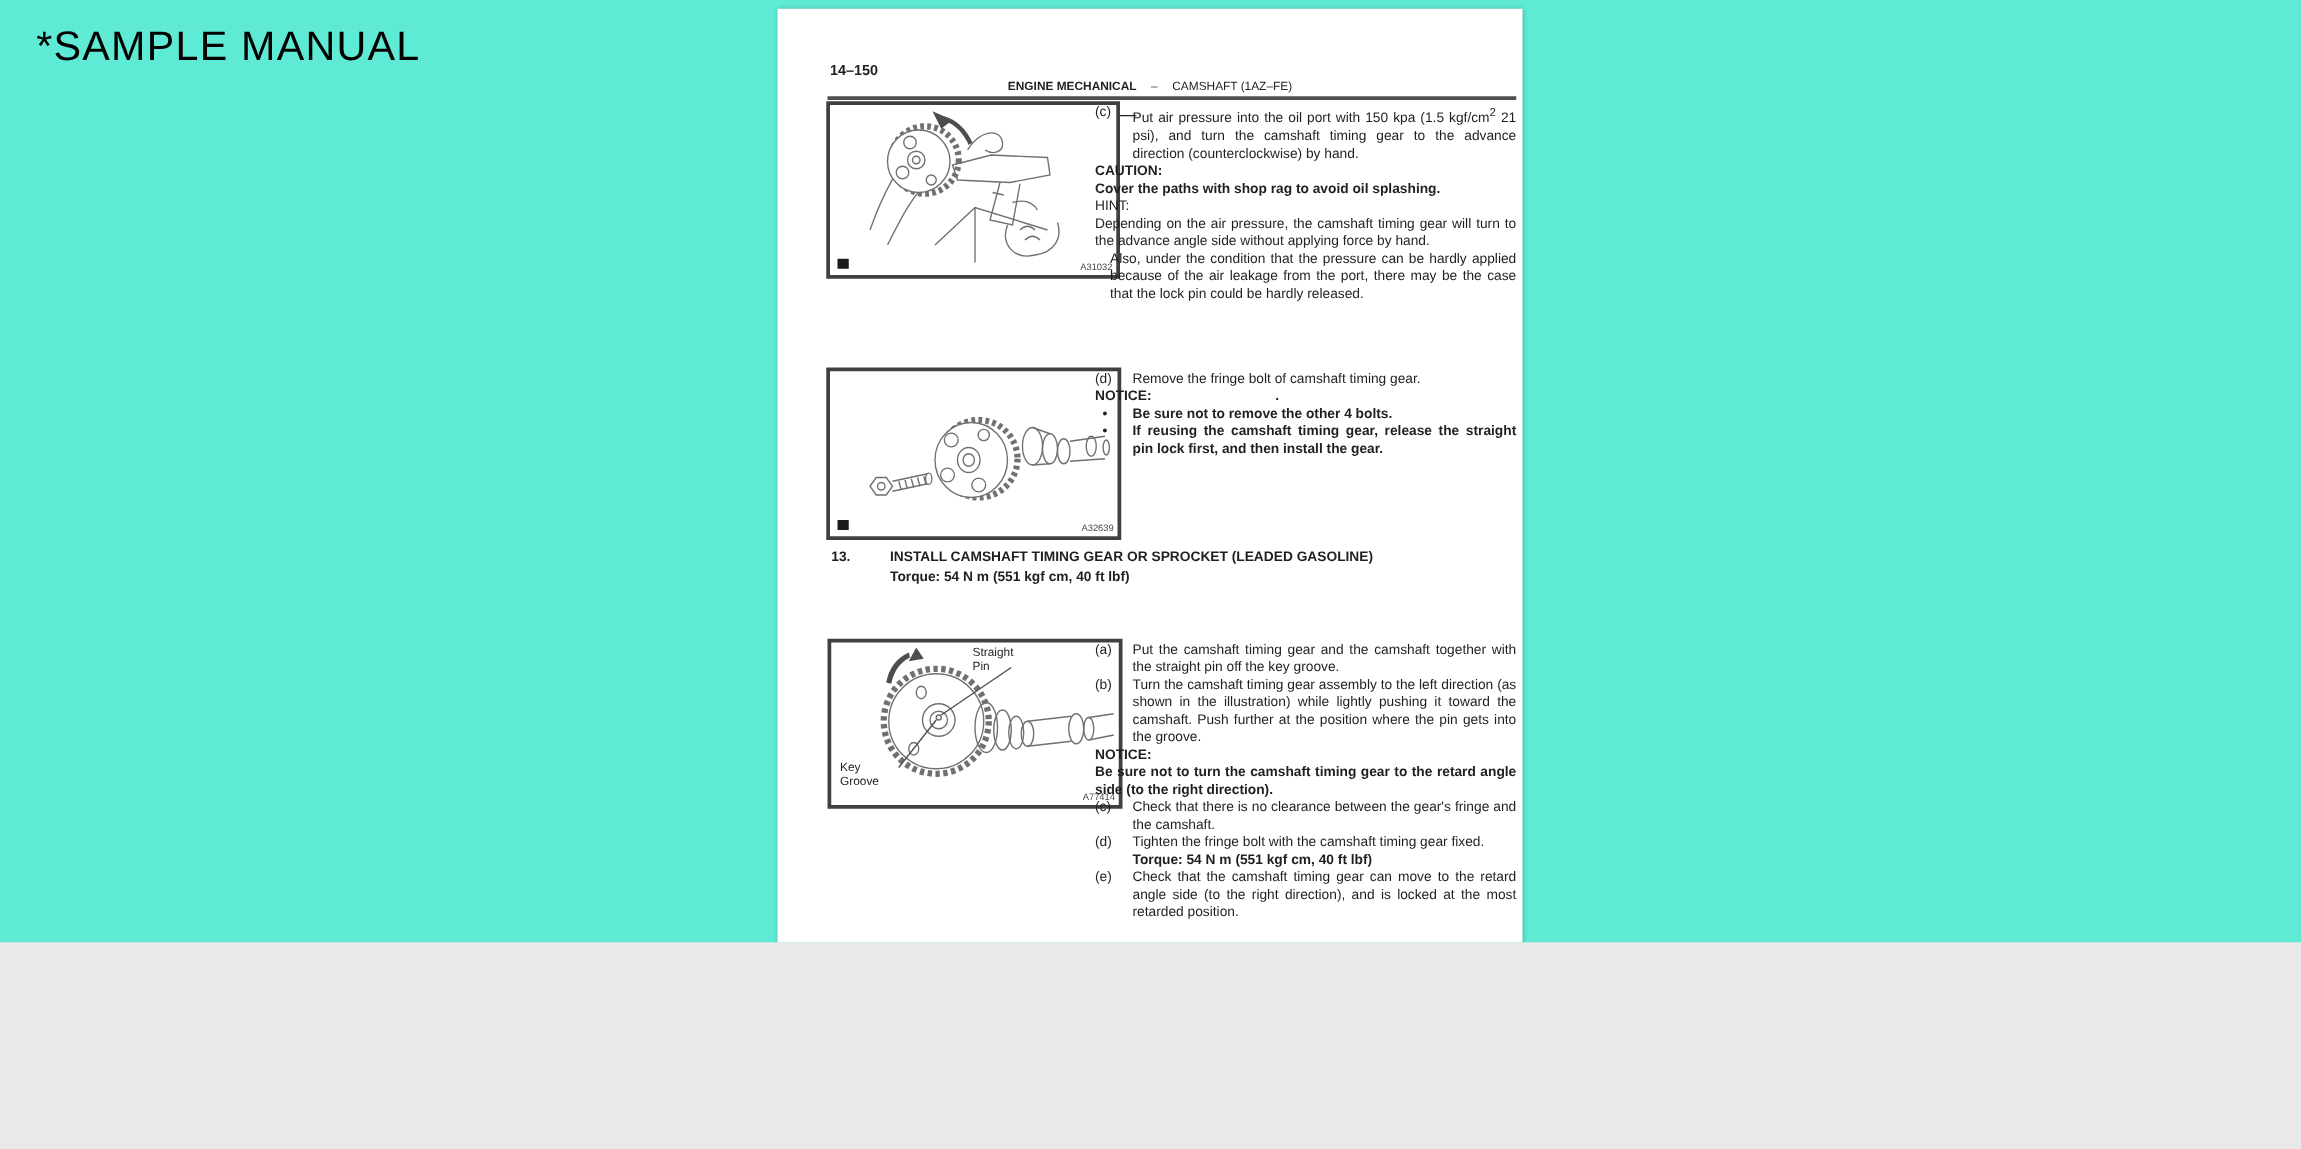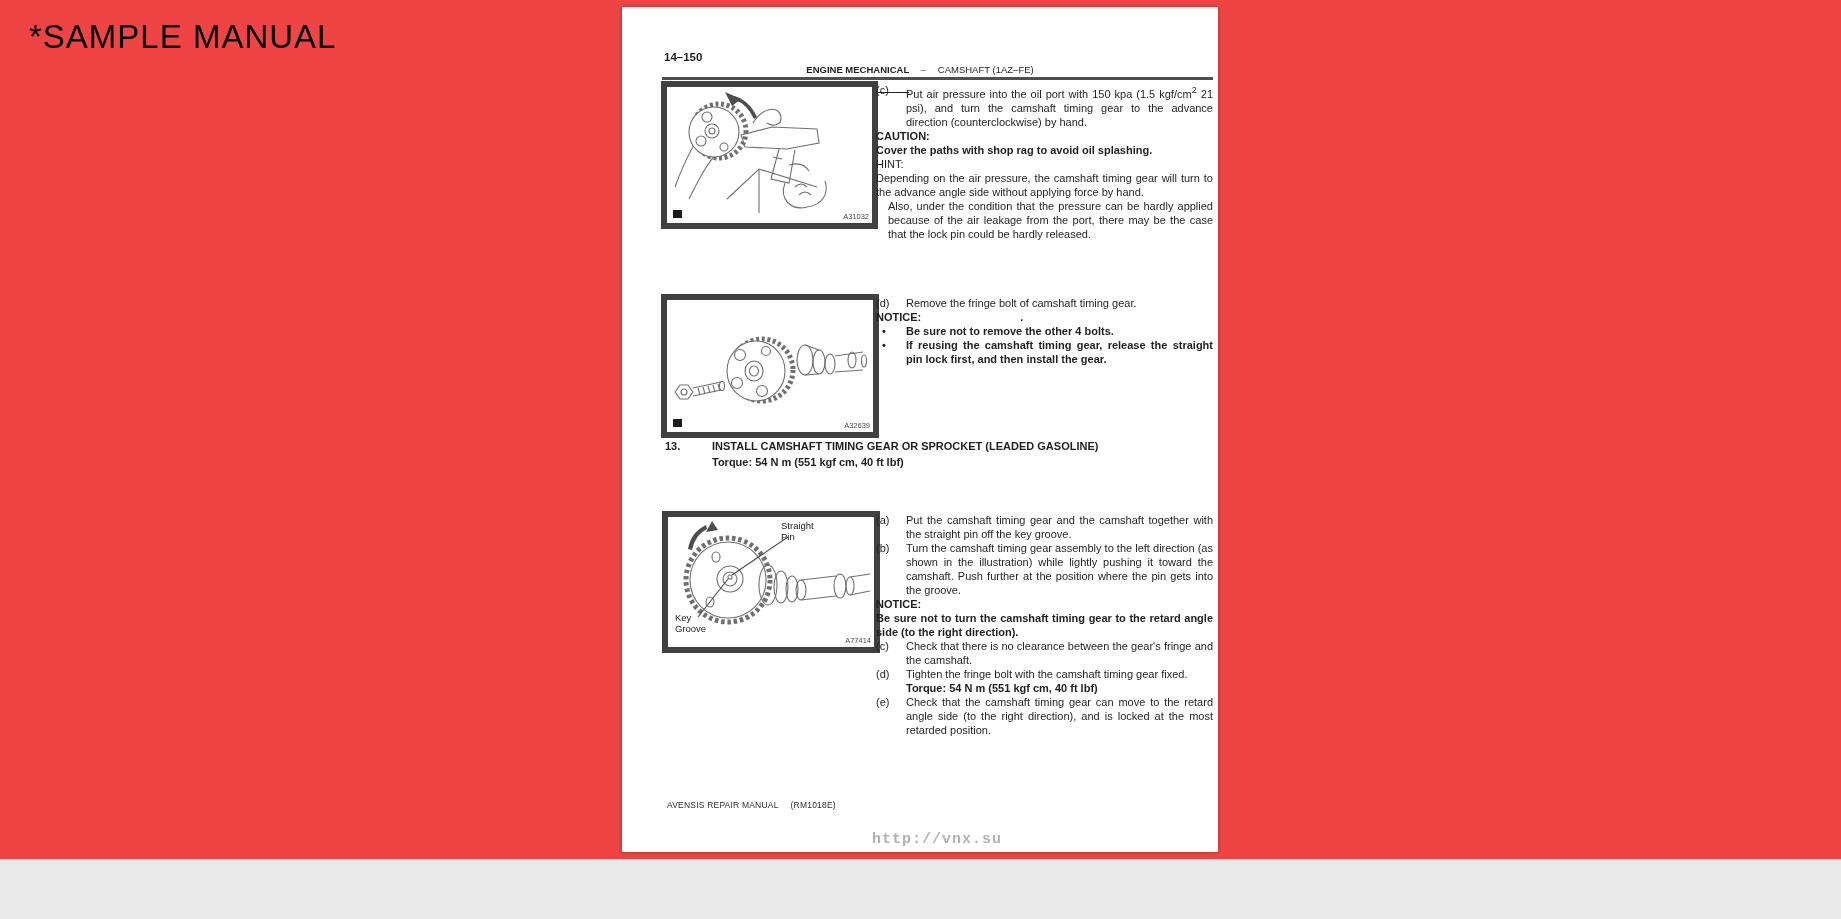--- a/index.html
+++ b/index.html
@@ -1,29 +1,29 @@
 <!DOCTYPE html>
 <html><head>
 <meta charset="utf-8">
 <style>
   html,body{margin:0;padding:0;background:#e9e9e9;}
-  .stage{position:relative;width:1841px;height:859px;background:#ef4444;overflow:hidden;
+  .stage{position:relative;width:1841px;height:754px;background:#5eead4;overflow:hidden;
          font-family:"Liberation Sans",sans-serif;color:#1f1f1f;}
   .sample-label{position:absolute;left:29px;top:18px;font-size:33px;letter-spacing:1px;color:#000;}
   .page{position:absolute;left:622px;width:596px;background:#fff;
         box-shadow:0 0 4px rgba(0,0,0,.32);}
   .page1{top:7px;height:845px;}
   .page2{top:863px;height:300px;}
   .abs{position:absolute;}
   .pnum{font-weight:bold;font-size:11.5px;}
   .hdrline{width:100%;text-align:center;font-size:9.5px;white-space:nowrap;}
   .hdr-section{font-weight:bold;border-bottom:1px solid #222;padding-bottom:17px;}
   .hdr-sep{margin:0 9px;color:#444;}
   .rule{height:3px;background:#4f4f4f;}
-  .figure{border:6px solid #404040;background:#fff;}
+  .figure{border:3px solid #404040;background:#fff;padding-left:24px;}
   .figure svg{display:block;width:100%;height:100%;}
   .figcode{position:absolute;right:3px;bottom:2px;font-size:7.5px;color:#4a4a4a;}
   .figmark{position:absolute;left:6px;bottom:5px;width:9px;height:8px;background:#1c1c1c;}
   .figlabel{position:absolute;font-size:9.5px;line-height:11px;color:#222;}
   .bodytext{font-size:11px;line-height:14px;}
   .step{display:flex;}
   .step-lab{flex:none;width:30px;}
   .step-body{flex:1;text-align:justify;}
   .bold{font-weight:bold;}
   .bullet-row{display:flex;font-weight:bold;}

